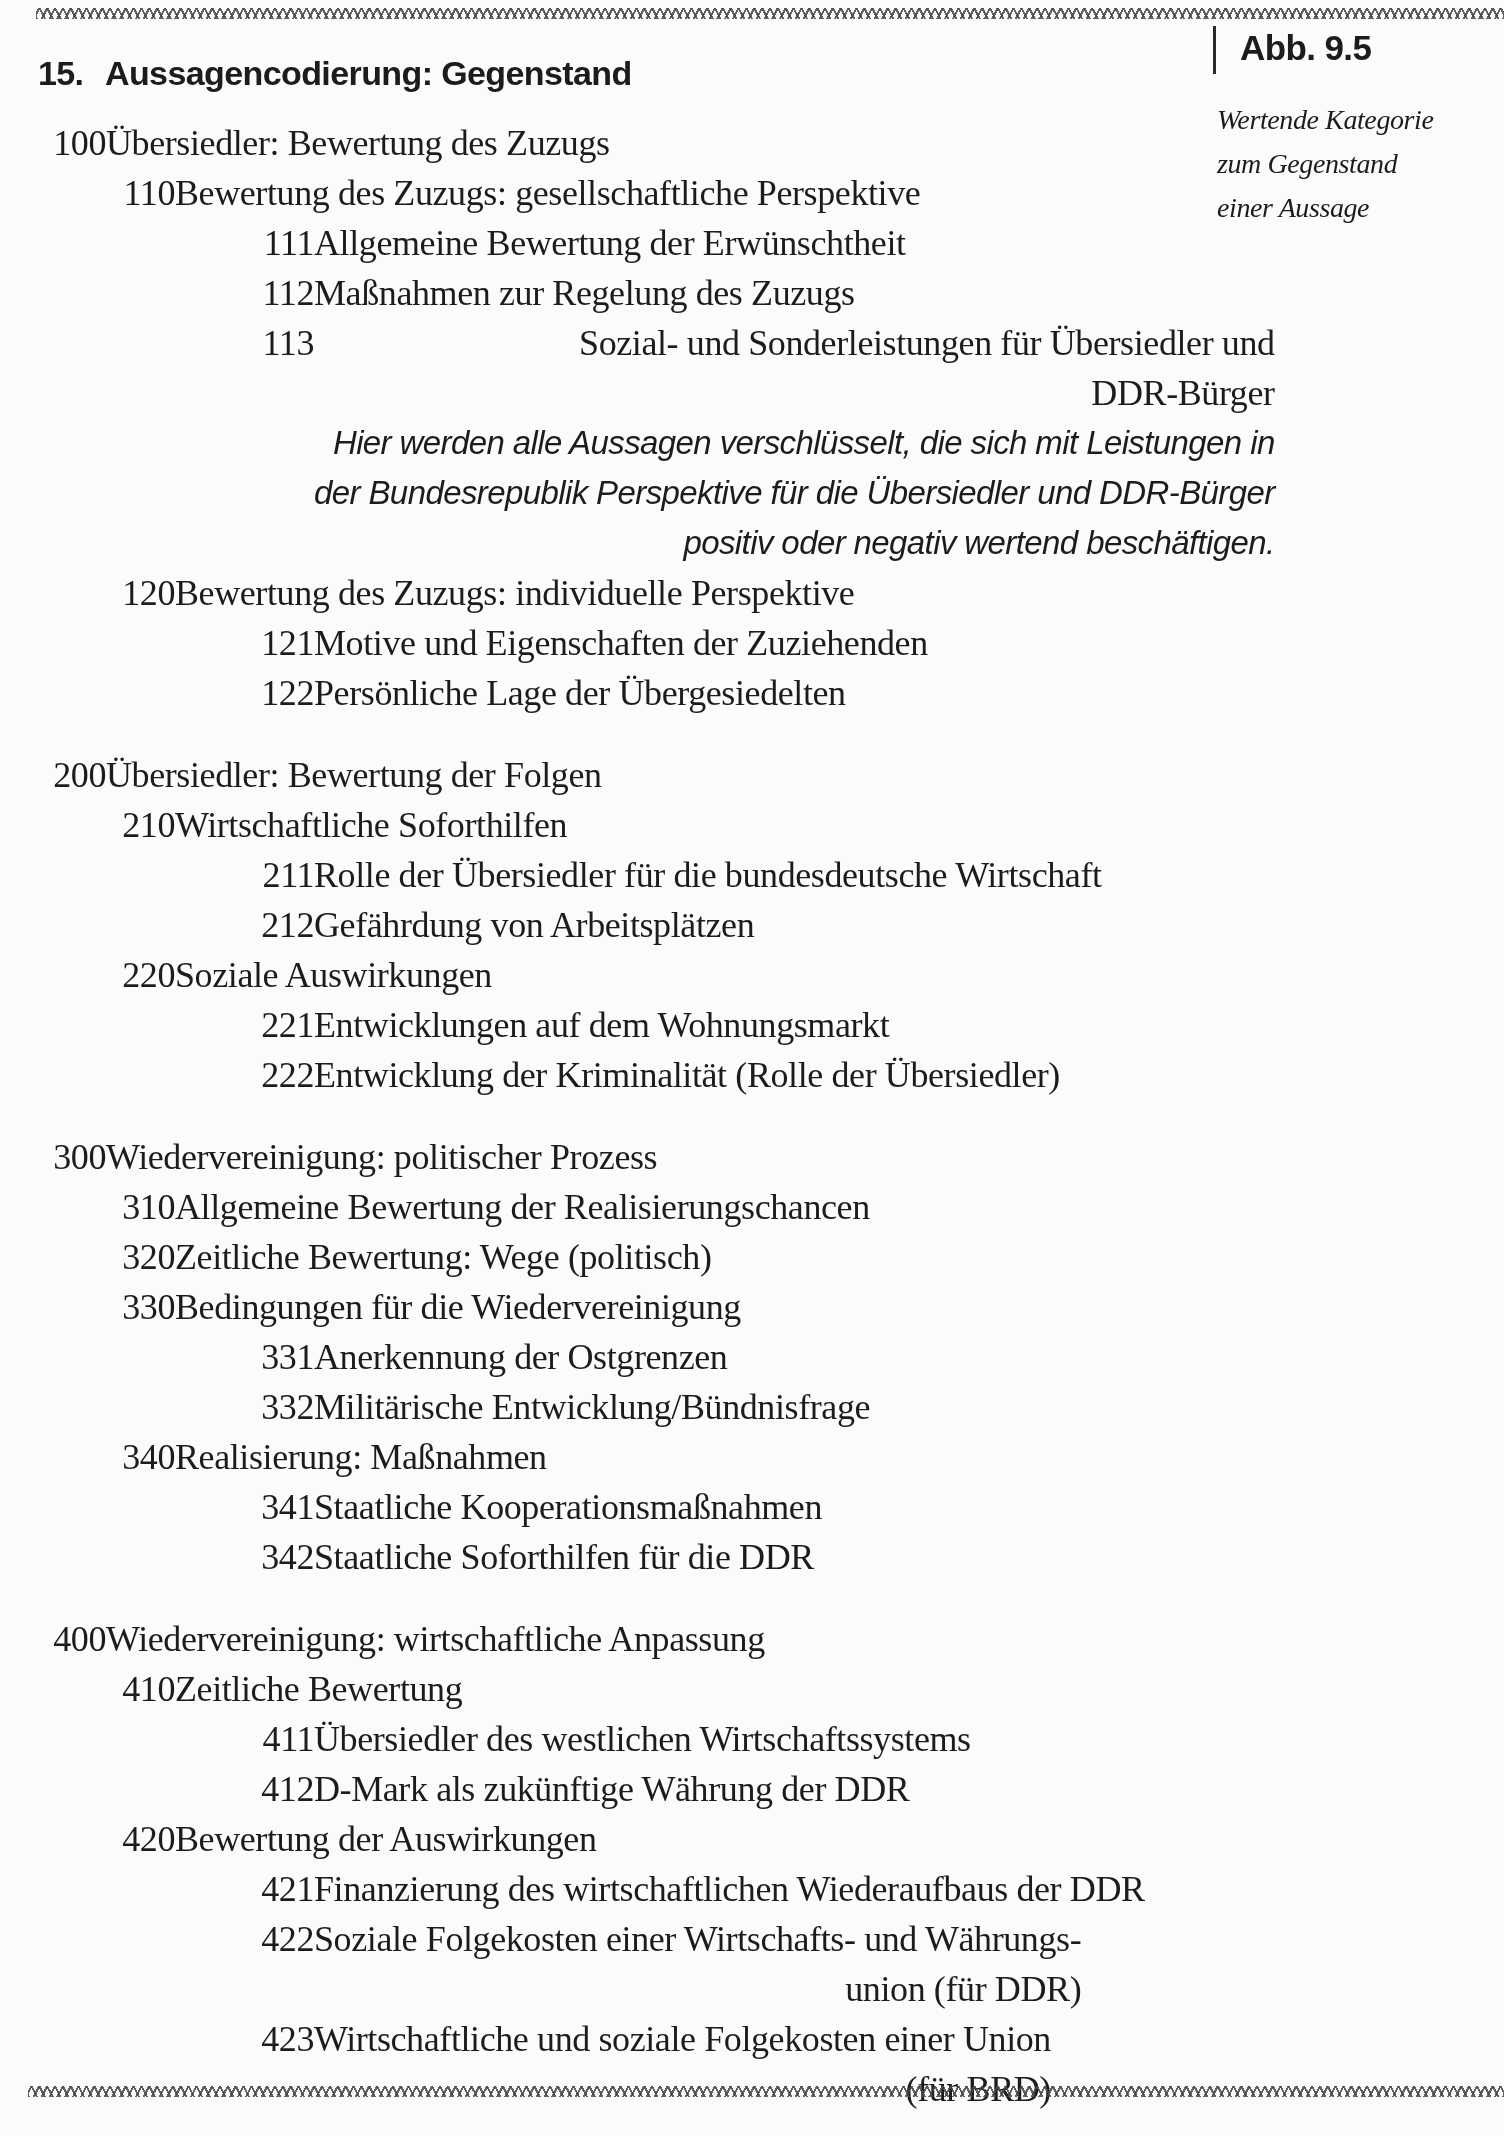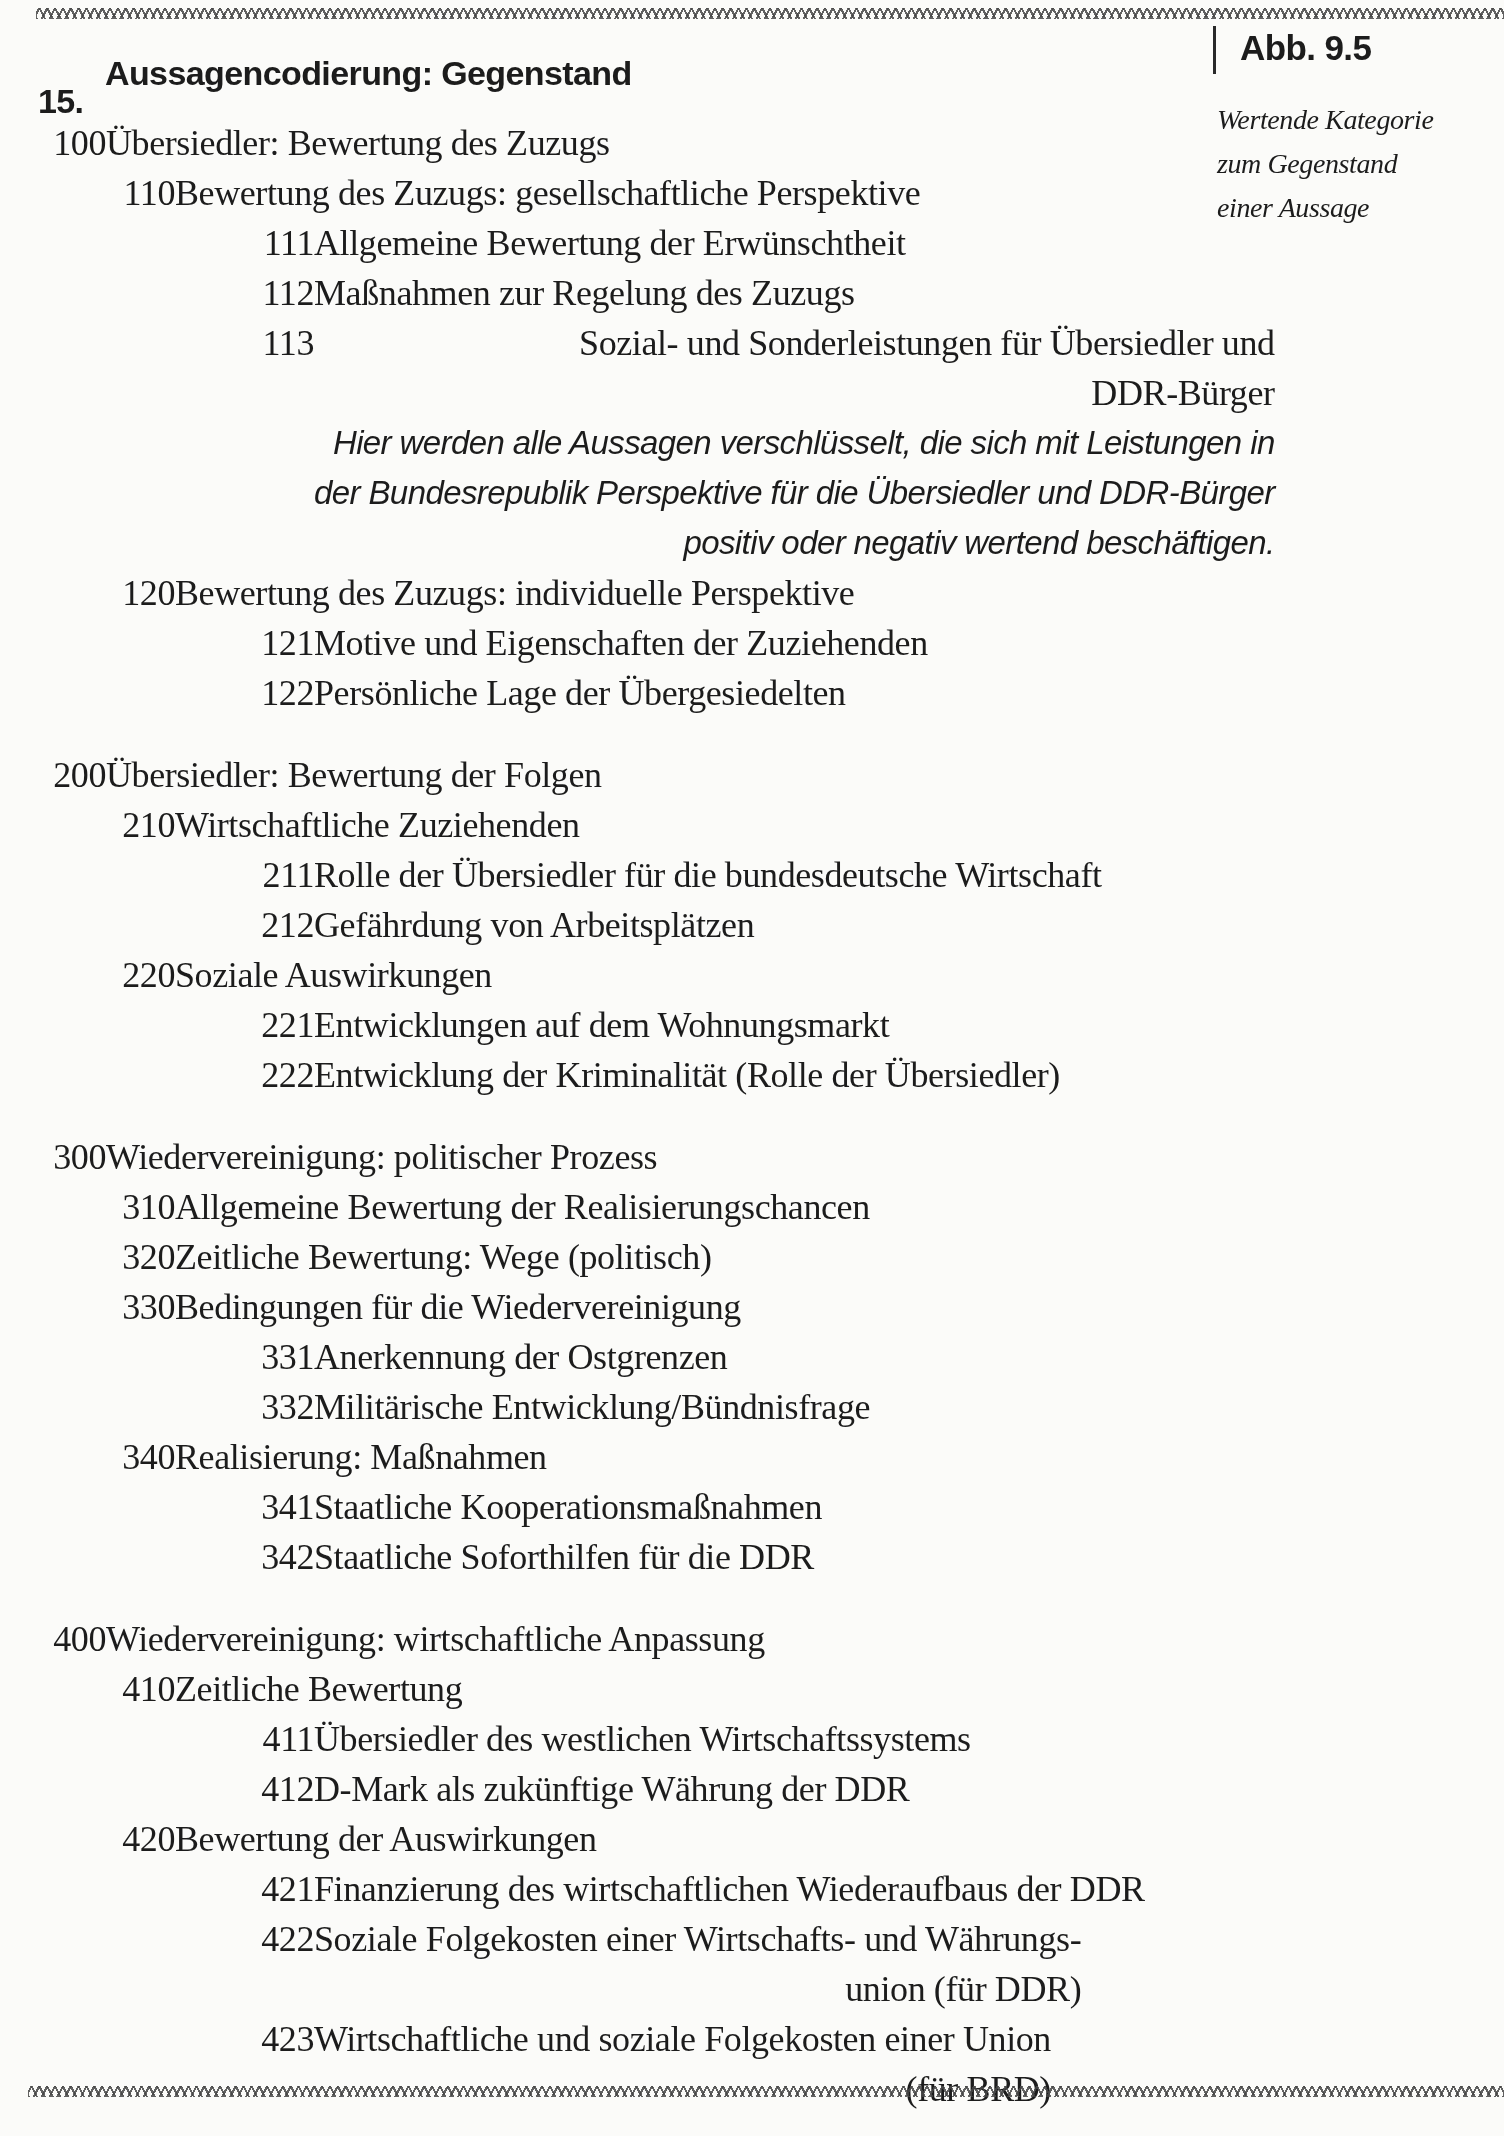--- a/index.html
+++ b/index.html
@@ -23,21 +23,21 @@
   .rope.bottom { top:2086px; left:28px; }
 
   
   .heading {
     position:absolute; top:54px; left:38px;
     display:flex;
     font-family:"Liberation Sans", sans-serif;
     font-weight:bold; font-size:34px; letter-spacing:-0.6px;
     white-space:nowrap;
   }
-  .heading .h-num { width:67px;margin-top:28px; }
+  .heading .h-num { width:67px; }
 
   
   .code-list { position:absolute; top:118px; left:0; width:1210px; }
   .row { display:flex; font-size:36px; line-height:50px; letter-spacing:-0.4px;text-align:right; }
   .row .code { flex:0 0 auto; }
   .row .text { flex:0 0 auto; white-space:nowrap; }
   .lvl1 .code { margin-left:38px;  width:68px; }
   .lvl2 .code { margin-left:100px; width:75px; }
   .lvl3 .code { margin-left:248px; width:66px; }
   .group-start { margin-top:32px; }
@@ -141,21 +141,21 @@
       </div>
       <div class="row lvl1 group-start">
         <span class="code">200</span>
         <div class="text">
           <div class="line">Übersiedler: Bewertung der Folgen</div>
         </div>
       </div>
       <div class="row lvl2">
         <span class="code">210</span>
         <div class="text">
-          <div class="line">Wirtschaftliche Zuziehenden</div>
+          <div class="line">Wirtschaftliche Soforthilfen</div>
         </div>
       </div>
       <div class="row lvl3">
         <span class="code">211</span>
         <div class="text">
           <div class="line">Rolle der Übersiedler für die bundesdeutsche Wirtschaft</div>
         </div>
       </div>
       <div class="row lvl3">
         <span class="code">212</span>

